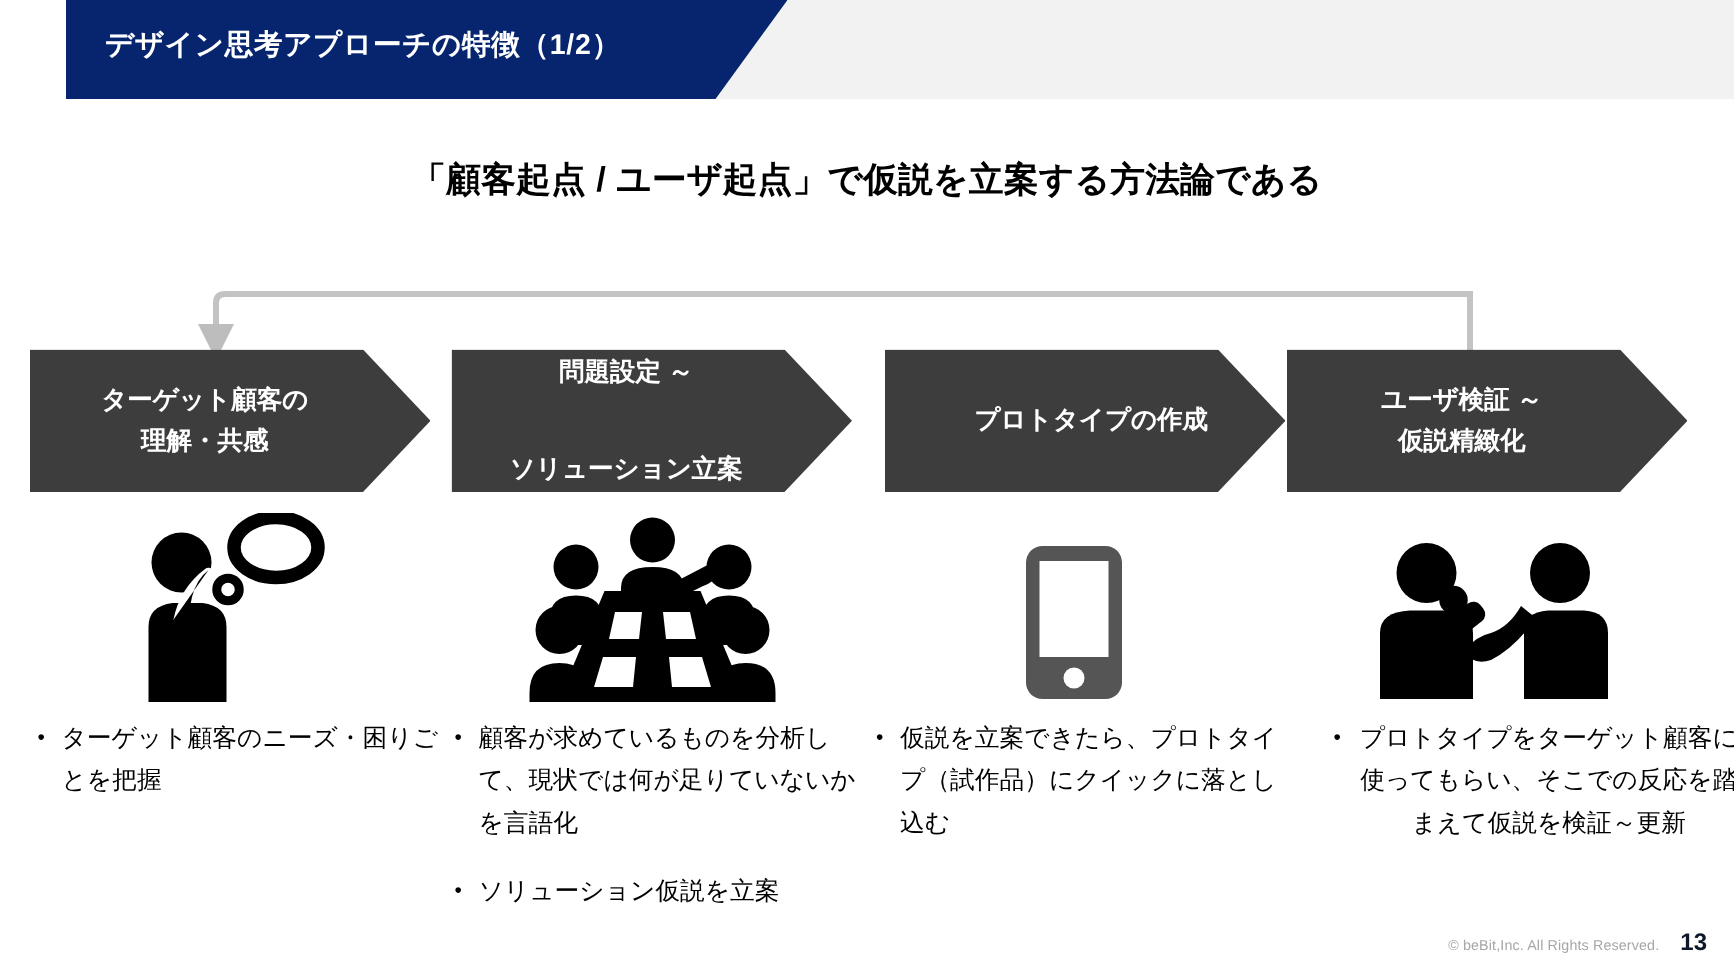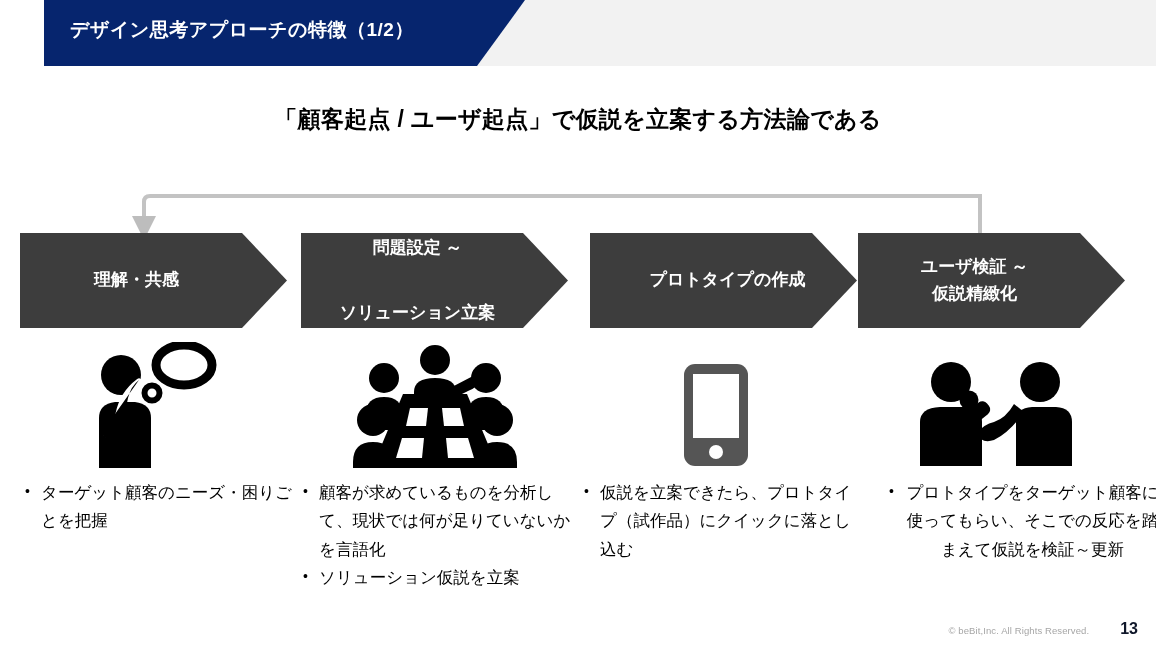--- a/index.html
+++ b/index.html
@@ -139,20 +139,21 @@
     width: 272px;
   }
   .b-1 { left: 24px; }
   .b-2 { left: 302px; }
   .b-3 { left: 583px; }
   .b-4 { left: 888px; text-align: center; }
 
   .bullet-item {
     position: relative;
     padding-left: 17px;
+    margin-bottom: 17px;
     font-size: 16.5px;
     line-height: 1.72;
     color: #000000;
   }
   .bullet-item::before {
     content: "\2022";
     position: absolute;
     left: 1px;
     top: 0;
     font-size: 14px;
@@ -161,21 +162,21 @@
   }
   .bullet-item:last-child { margin-bottom: 0; }
 
   
   .footer {
     position: absolute;
     right: 18px;
     bottom: 10px;
     display: flex;
     align-items: baseline;
-    gap: 31px;
+    gap: 14px;
   }
   .copyright {
     font-size: 9.5px;
     color: #a6a6a6;
     letter-spacing: 0.1px;
   }
   .page-number {
     font-size: 16px;
     font-weight: bold;
     color: #0f172a;
@@ -192,20 +193,21 @@
 <div class="headline">「顧客起点 / ユーザ起点」で仮説を立案する方法論である</div>
 
 <svg class="loop-arrow" viewBox="0 0 880 52" width="880" height="52" xmlns="http://www.w3.org/2000/svg">
   <path d="M 19 50 L 19 14 Q 19 8 25 8 L 855 8 L 855 52" fill="none" stroke="#c3c3c3" stroke-width="4" stroke-linecap="butt"></path>
   <polygon points="19,52 7,28 31,28" fill="#bdbdbd"></polygon>
 </svg>
 
 <div class="chevron-row">
 
   <div class="chevron chev-1">
+    <div class="line">ターゲット顧客の</div>
     <div class="line">理解・共感</div>
   </div>
 
   <div class="chevron chev-2">
     <div class="line">問題設定 ～</div>
     <div class="line">ソリューション立案</div>
   </div>
 
   <div class="chevron chev-3">
     <div class="line">プロトタイプの作成</div>

